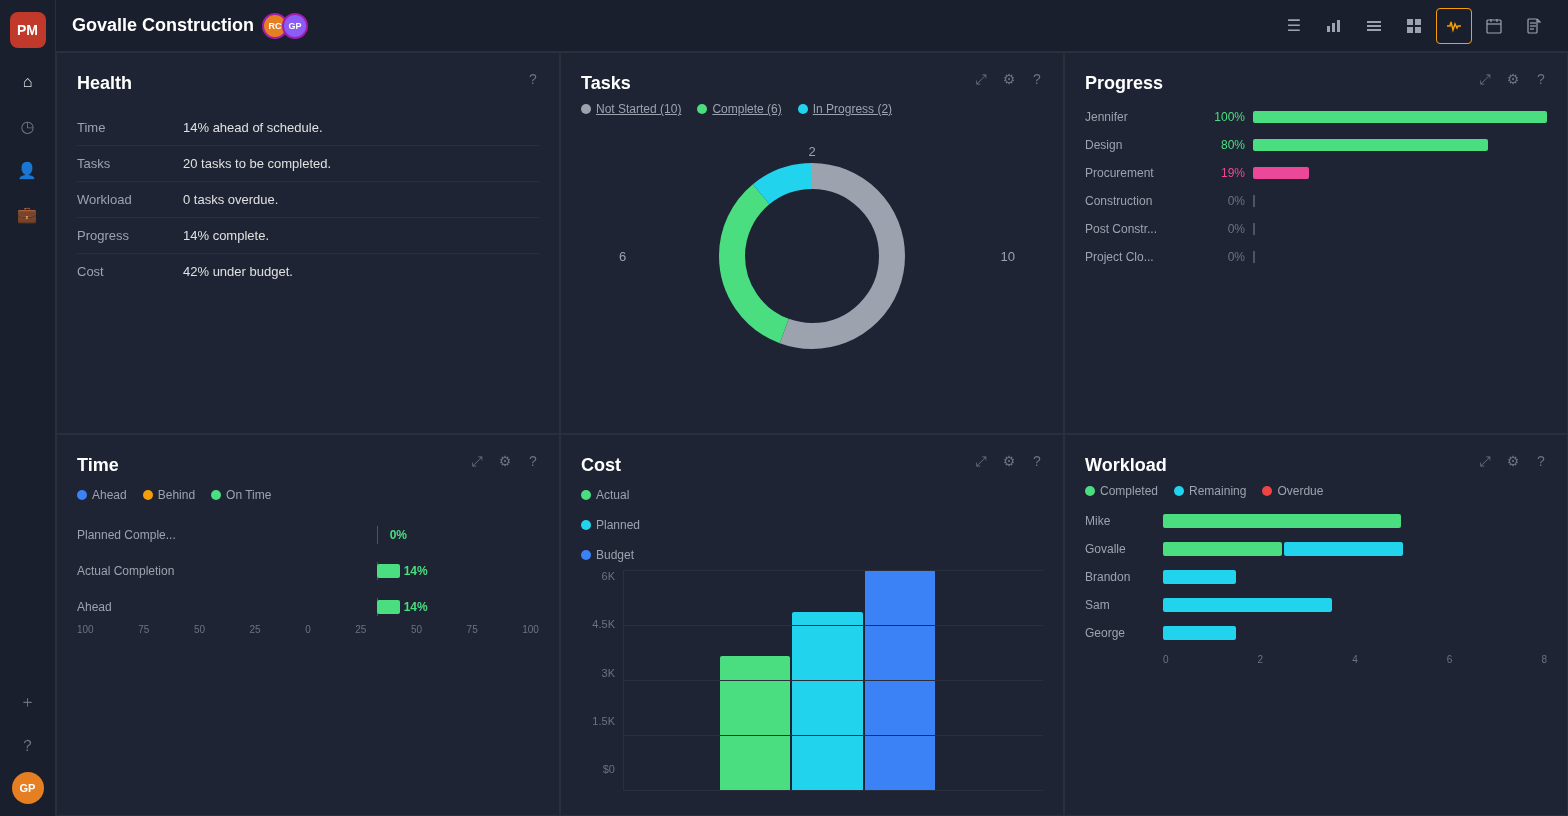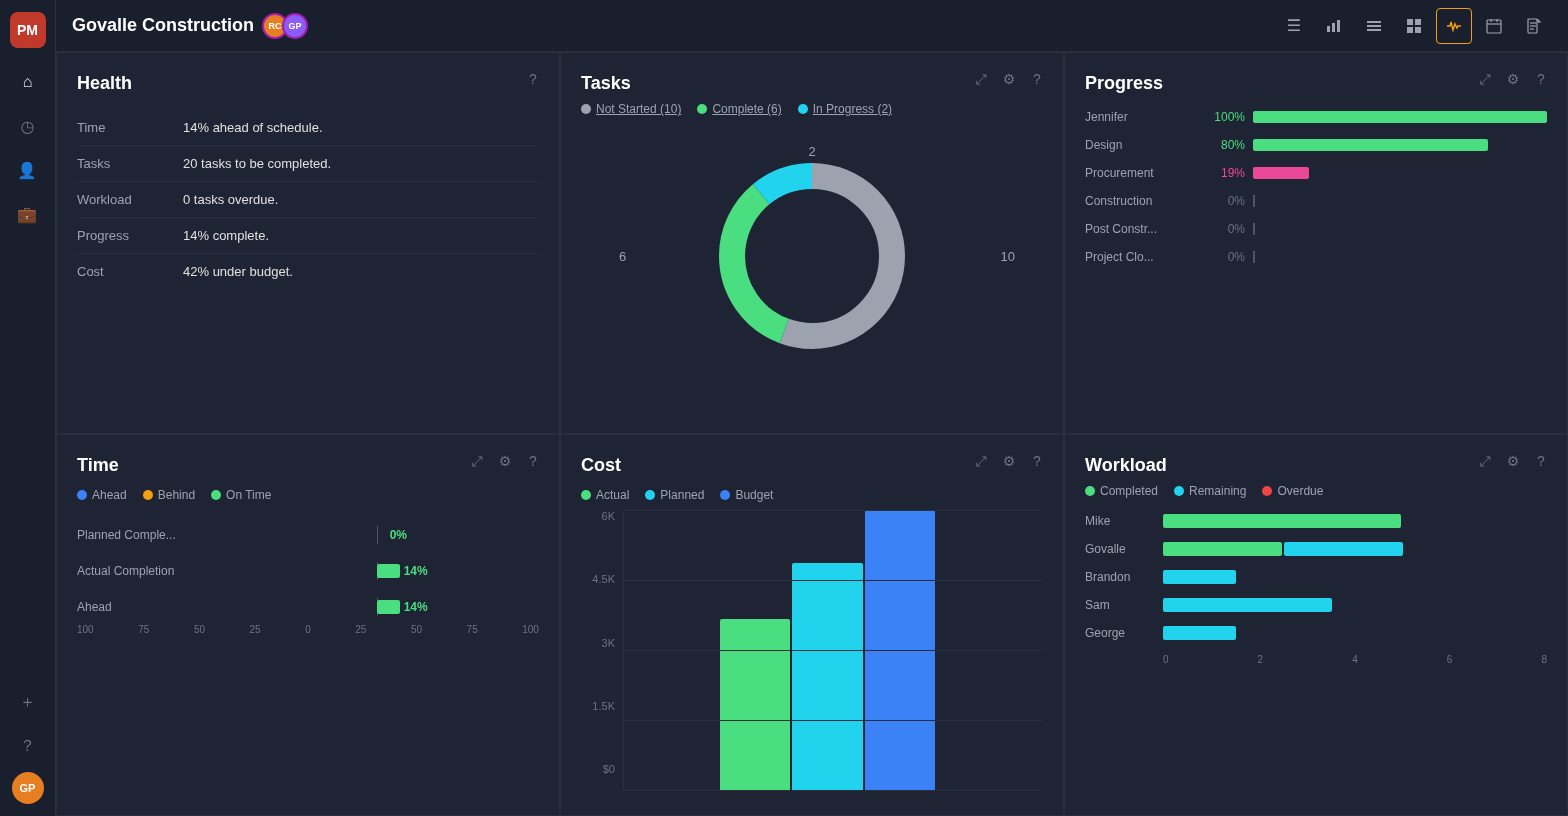--- a/index.html
+++ b/index.html
@@ -253,20 +253,21 @@
       font-size: 10px;
     }
 
     
     .cost-legend {
       display: flex;
       gap: 16px;
       margin-top: 8px;
       font-size: 12px;
       color: #9ca3af;
+      flex-direction: column;
     }
 
     
     .workload-legend {
       display: flex;
       gap: 16px;
       margin-top: 8px;
       font-size: 12px;
       color: #9ca3af;
     }

